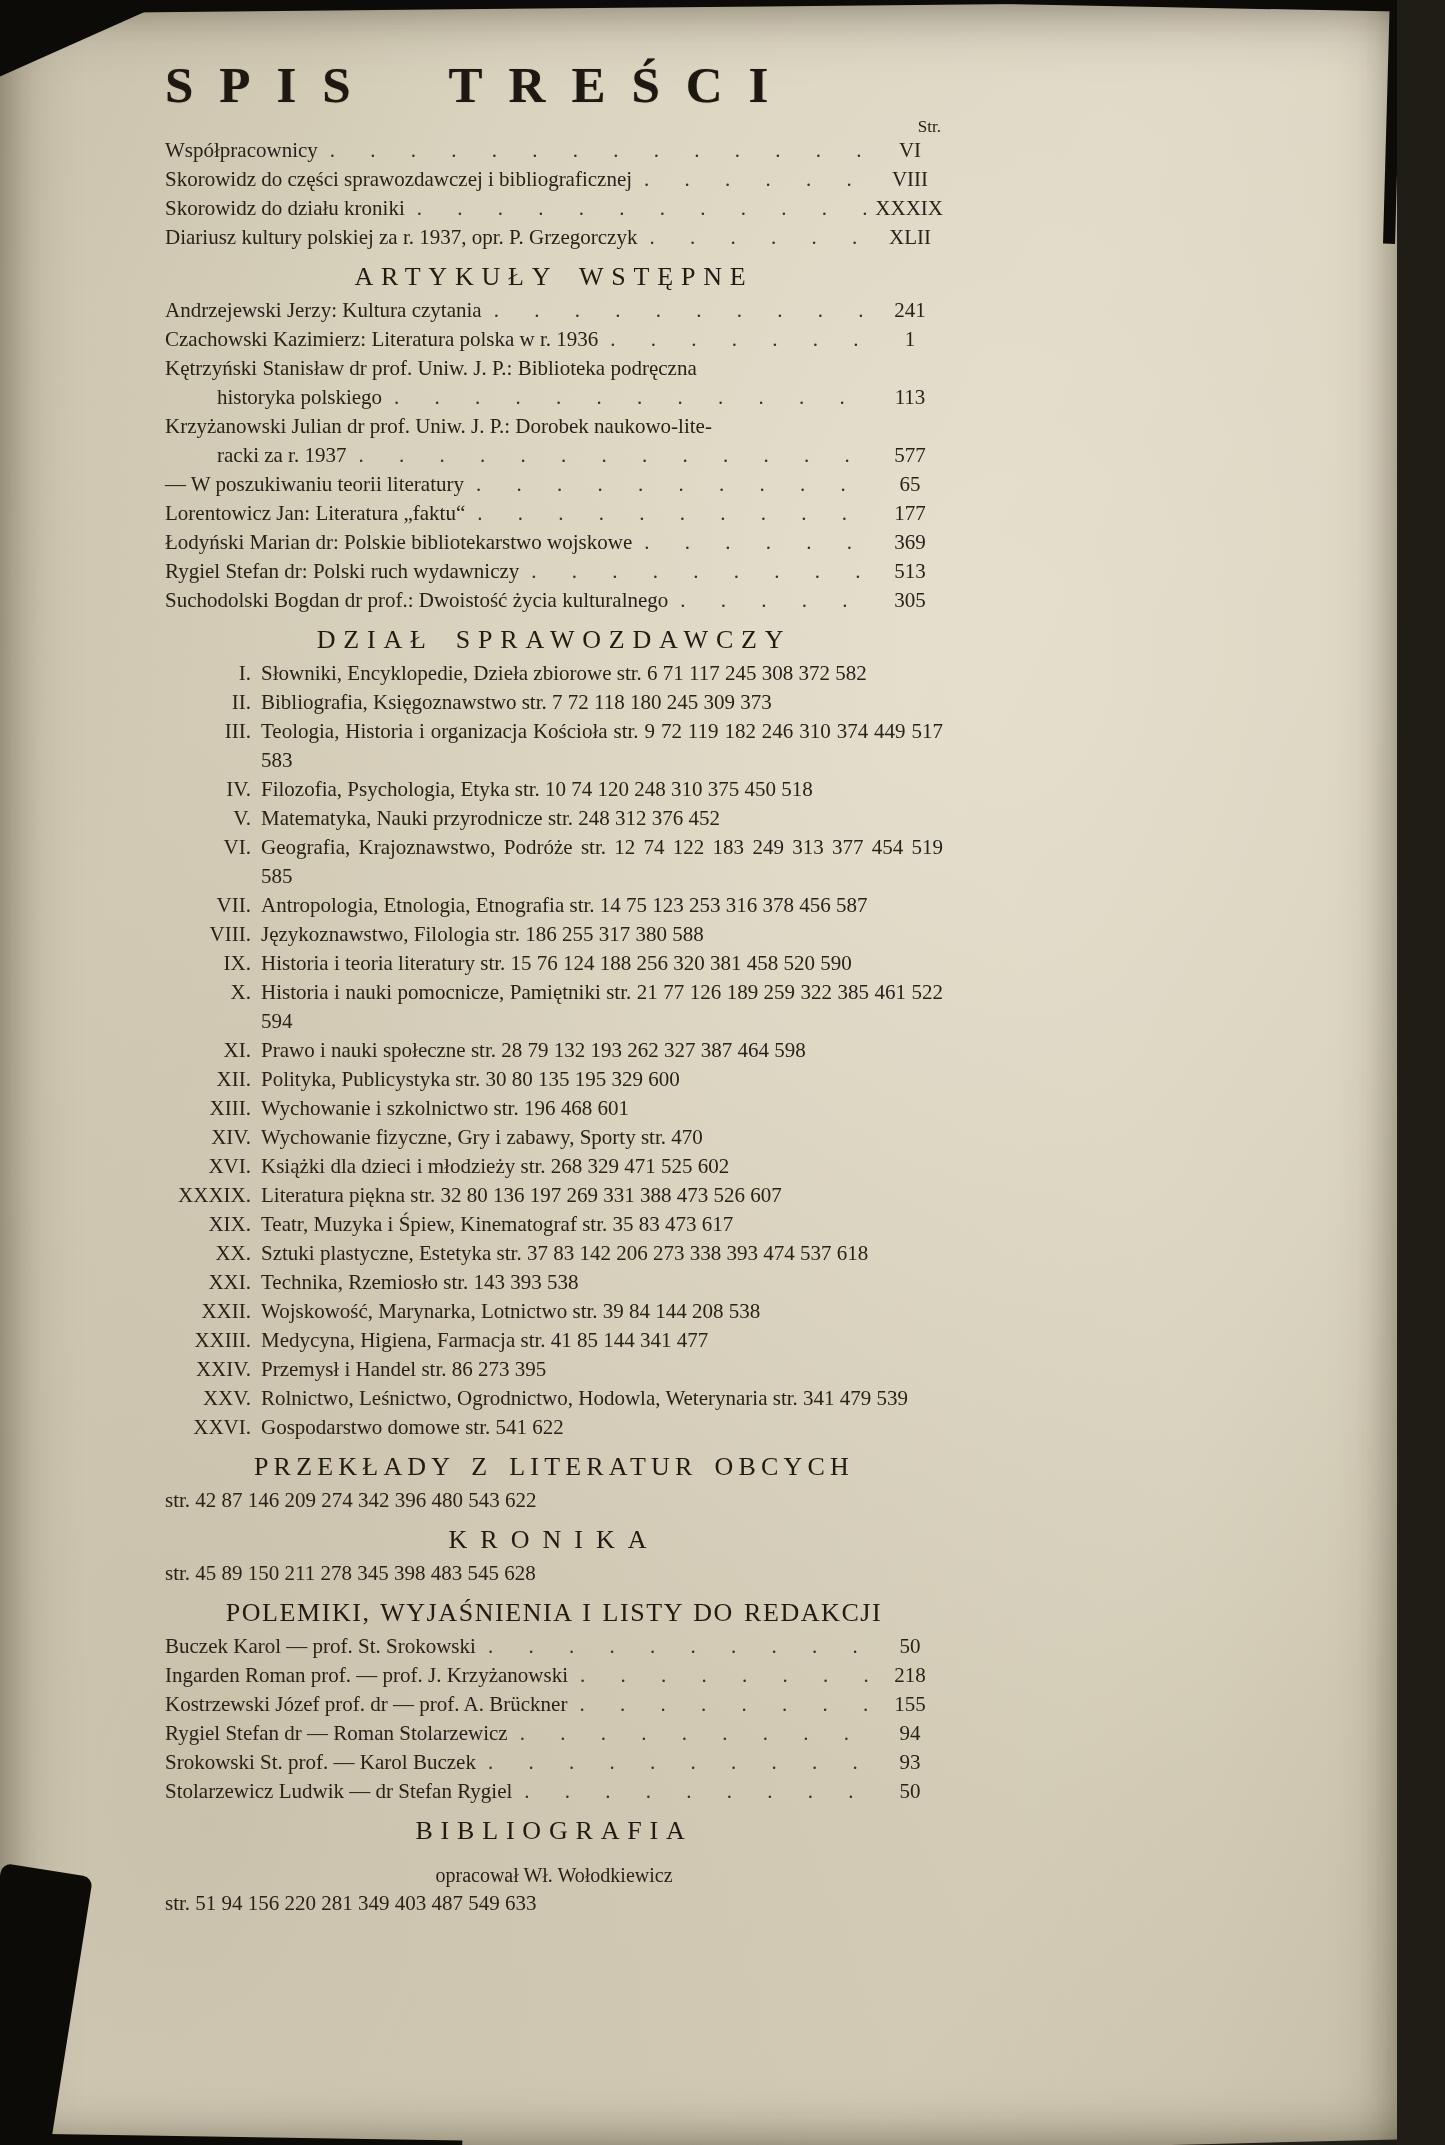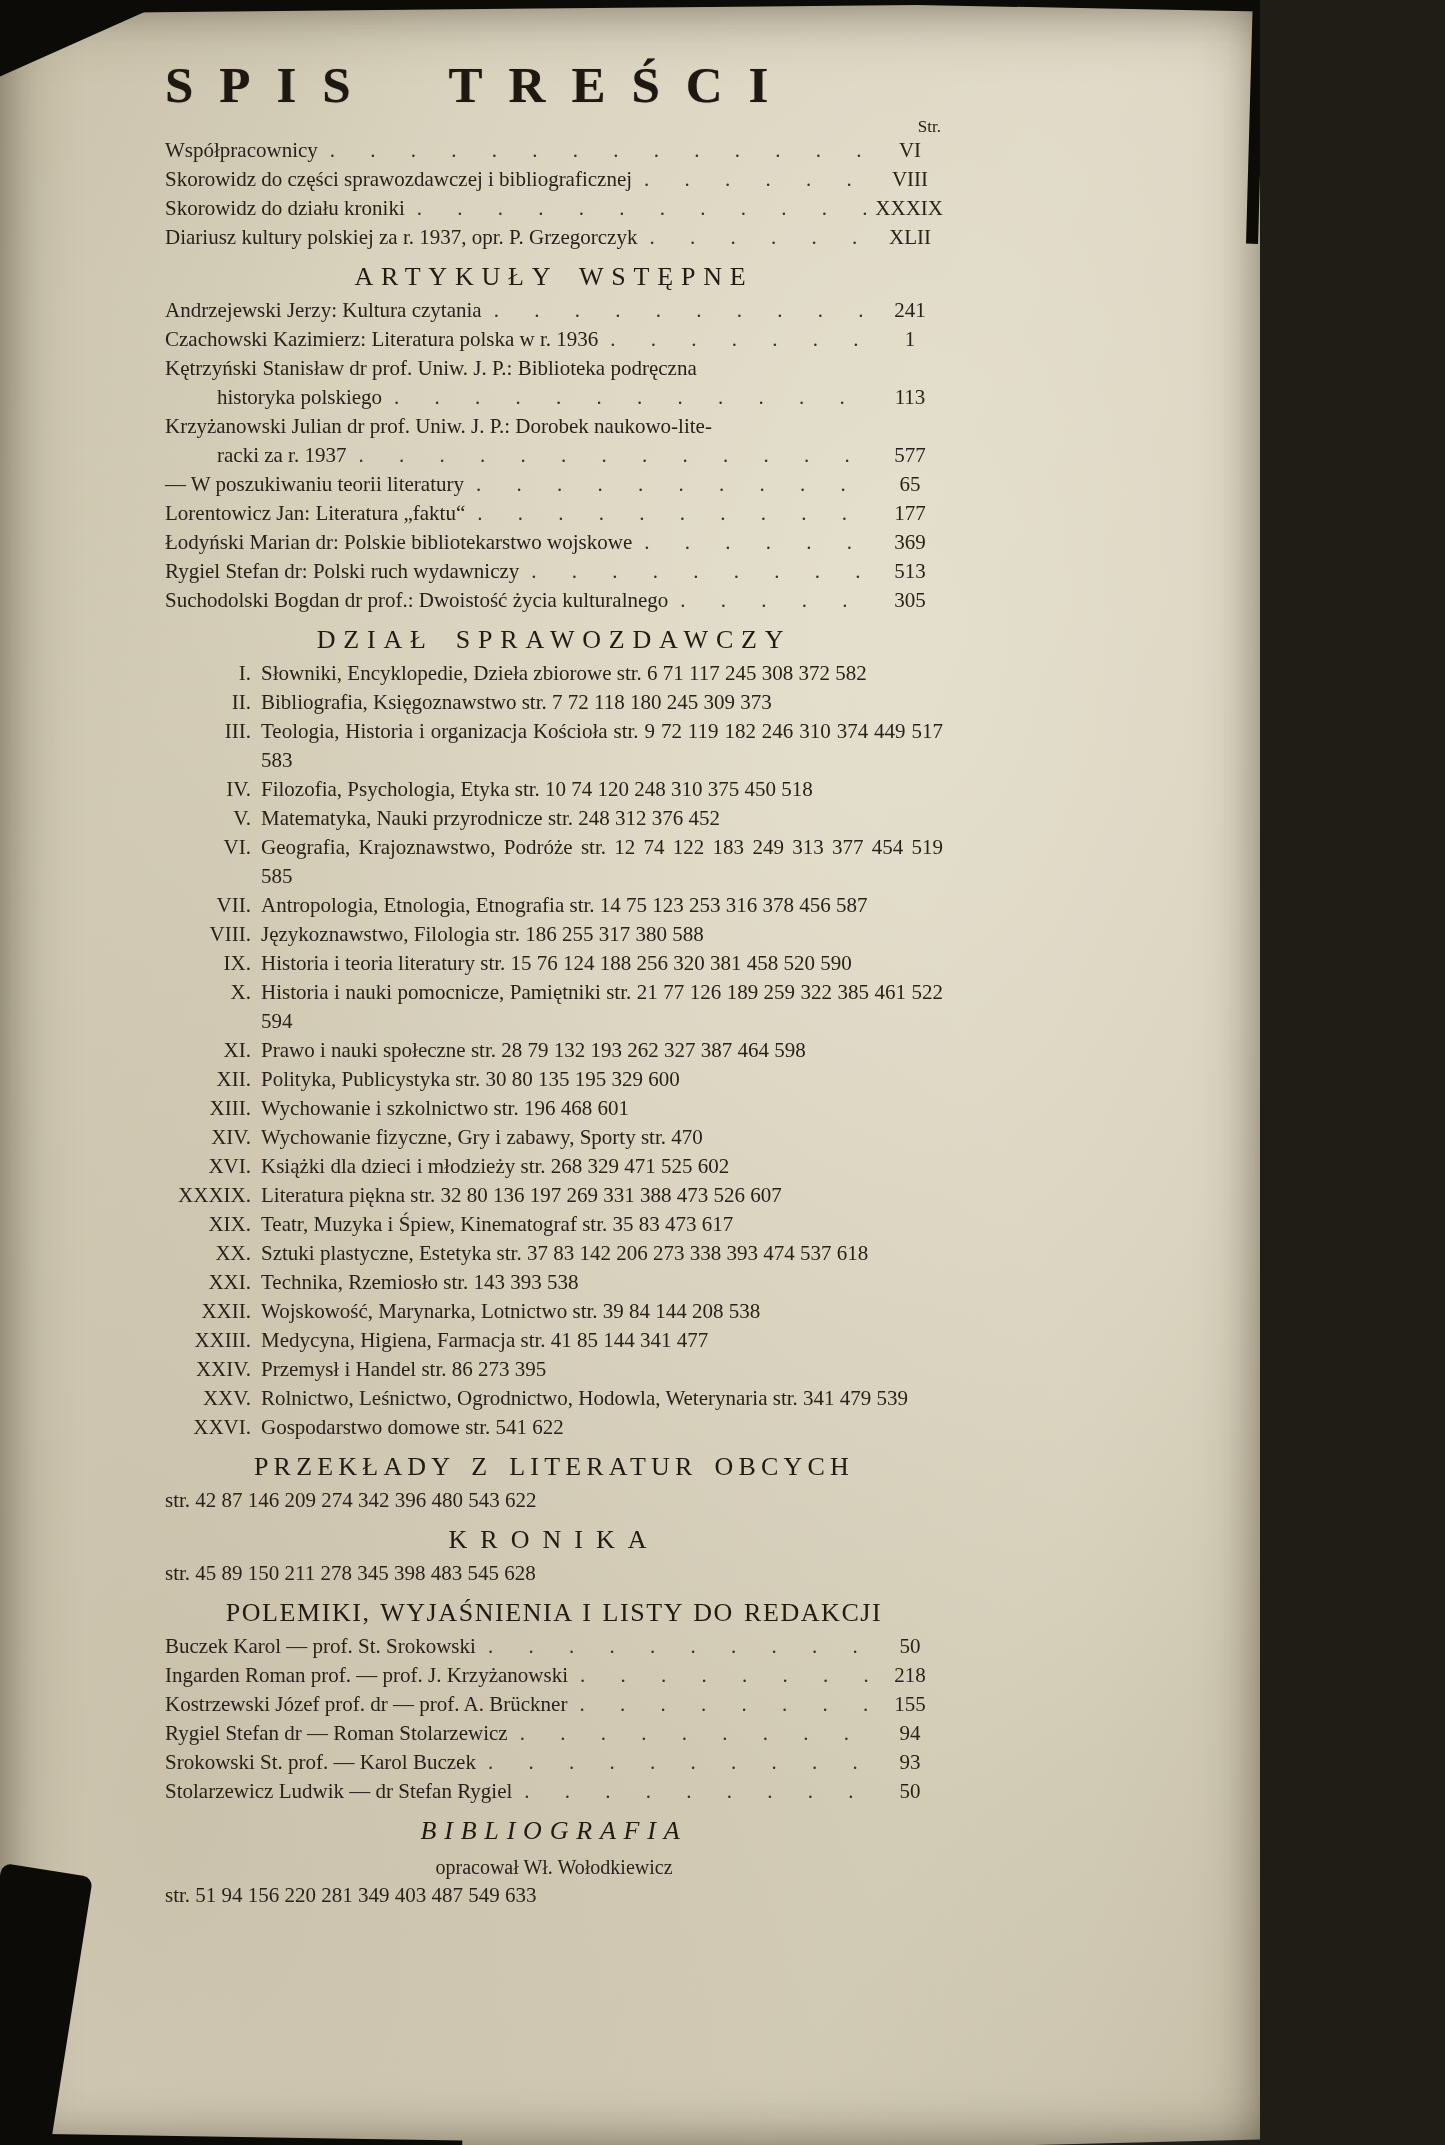--- a/index.html
+++ b/index.html
@@ -1,17 +1,17 @@
 <!DOCTYPE html>
 <html><head>
 <meta charset="utf-8">
 <style>
   html,body { margin:0; padding:0; background:#1f1d16; }
   .scan {
-    position:relative; width:1260px; height:2145px; overflow:hidden;
+    position:relative; width:1397px; height:2145px; overflow:hidden;
     background:
       radial-gradient(ellipse at 72% 30%, rgba(235,230,214,.55), rgba(0,0,0,0) 55%),
       radial-gradient(ellipse at 15% 85%, rgba(120,105,70,.18), rgba(0,0,0,0) 60%),
       linear-gradient(115deg, #c9c1aa 0%, #d7d0bb 22%, #ddd6c3 50%, #d6cfba 78%, #c7bfa8 100%);
     box-shadow:
       inset 42px 0 70px -42px rgba(50,42,24,.55),
       inset -34px 0 60px -38px rgba(50,42,24,.5),
       inset 0 46px 70px -48px rgba(50,42,24,.6),
       inset 0 -36px 60px -42px rgba(50,42,24,.5);
     font-family:"Liberation Serif","DejaVu Serif",serif;
@@ -225,19 +225,19 @@
         <span class="pg">93</span>
       </div>
       <div class="row">
         <span class="rt">Stolarzewicz Ludwik — dr Stefan Rygiel</span>
         <span class="lead"></span>
         <span class="pg">50</span>
       </div>
     </div>
 
     <div>
-      <div class="h sp-med" style="margin-bottom:8px;font-style:italic;">BIBLIOGRAFIA</div>
+      <div class="h sp-med" style="margin-bottom:16px;">BIBLIOGRAFIA</div>
       <div class="bib-sub">opracował Wł. Wołodkiewicz</div>
       <div class="pages-line">str. 51 94 156 220 281 349 403 487 549 633</div>
     </div>
 
   </div>
 </div>
 
 </body></html>

